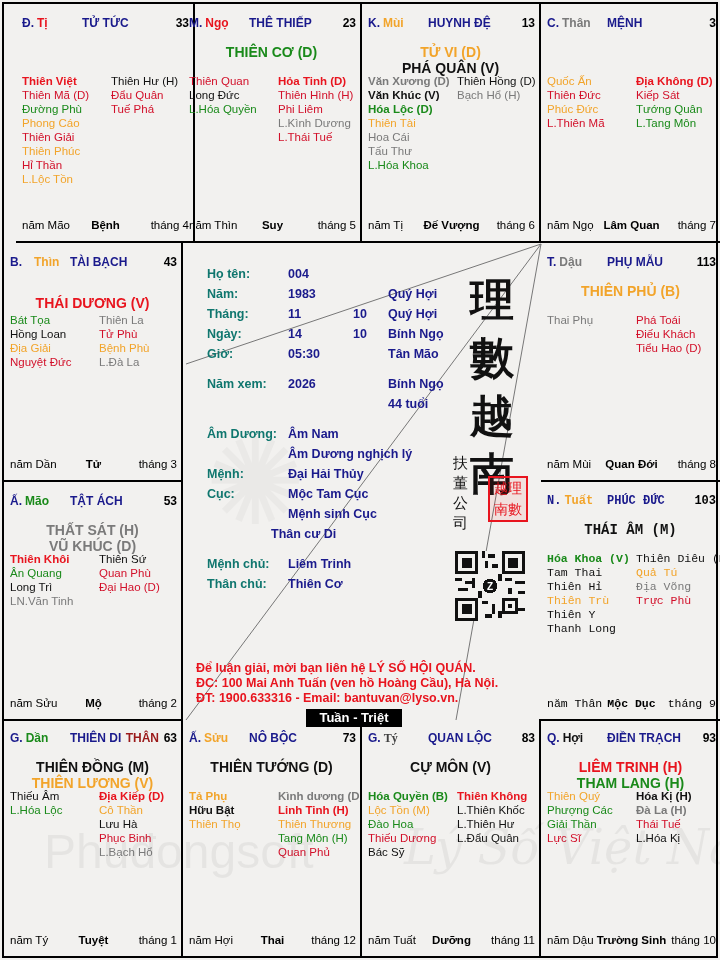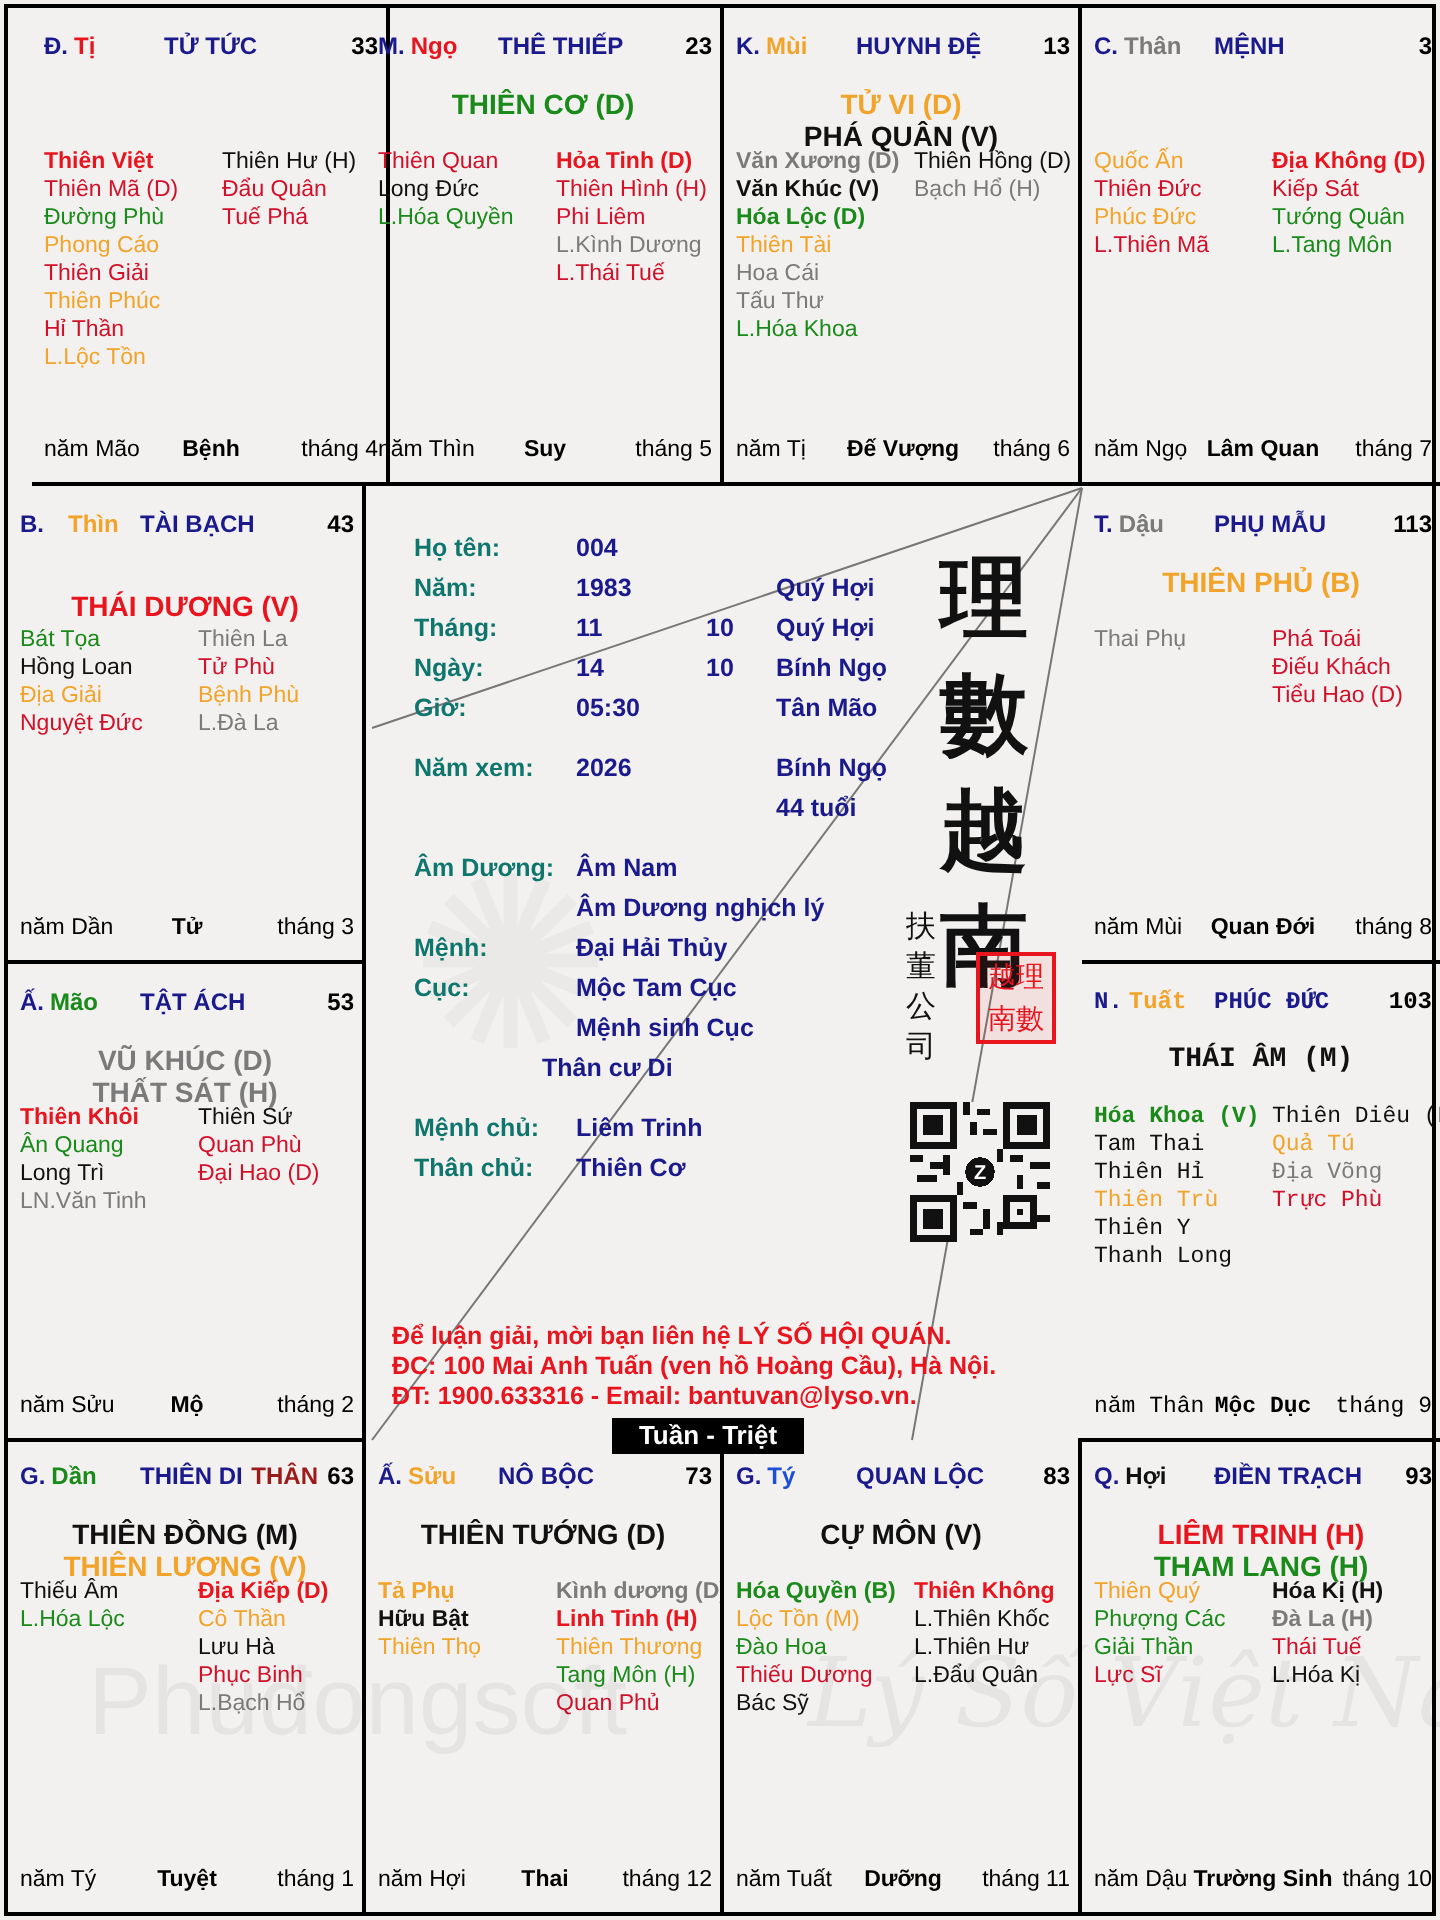--- a/index.html
+++ b/index.html
@@ -255,21 +255,21 @@
         </div>
   </div>
   <div class="ftr">
     <span class="year">năm Dậu</span>
     <span class="phase">Trường Sinh</span>
     <span class="month">tháng 10</span>
   </div>
 </div>
   <div class="cell" style="left:358px;top:715px;border-bottom:none;height:237px;">
   <div class="hdr">
-    <span class="can"><span class="can-t">G.</span><span class="chi" style="color: #1d4ed8;">Tý</span></span>
+    <span class="can"><span class="can-t">G.</span><span class="chi" style="color: #404040; font-family: Liberation Serif, serif;">Tý</span></span>
     <span class="palace">QUAN LỘC</span>
     <span class="than"></span>
     <span class="age">83</span>
   </div>
   <div class="main" style="top: 40px;">
         <div class="c-black">CỰ MÔN (V)</div>
       </div>
   <div class="stars" style="top: 70px;">
     <div class="col l">
           <div class="c-green b">Hóa Quyền (B)</div>
@@ -353,22 +353,22 @@
 </div>
 
   <div class="cell" style="left:0;top:478px;">
   <div class="hdr">
     <span class="can"><span class="can-t">Ấ.</span><span class="chi" style="color: rgb(26, 138, 26);">Mão</span></span>
     <span class="palace">TẬT ÁCH</span>
     <span class="than"></span>
     <span class="age">53</span>
   </div>
   <div class="main" style="top: 40px;">
+        <div class="c-gray">THẤT SÁT (H)</div>
         <div class="c-gray">VŨ KHÚC (D)</div>
-        <div class="c-gray">THẤT SÁT (H)</div>
       </div>
   <div class="stars" style="top: 70px;">
     <div class="col l">
           <div class="c-red b">Thiên Khôi</div>
           <div class="c-green">Ân Quang</div>
           <div class="c-black">Long Trì</div>
           <div class="c-gray">LN.Văn Tinh</div>
         </div>
     <div class="col r">
           <div class="c-black">Thiên Sứ</div>

